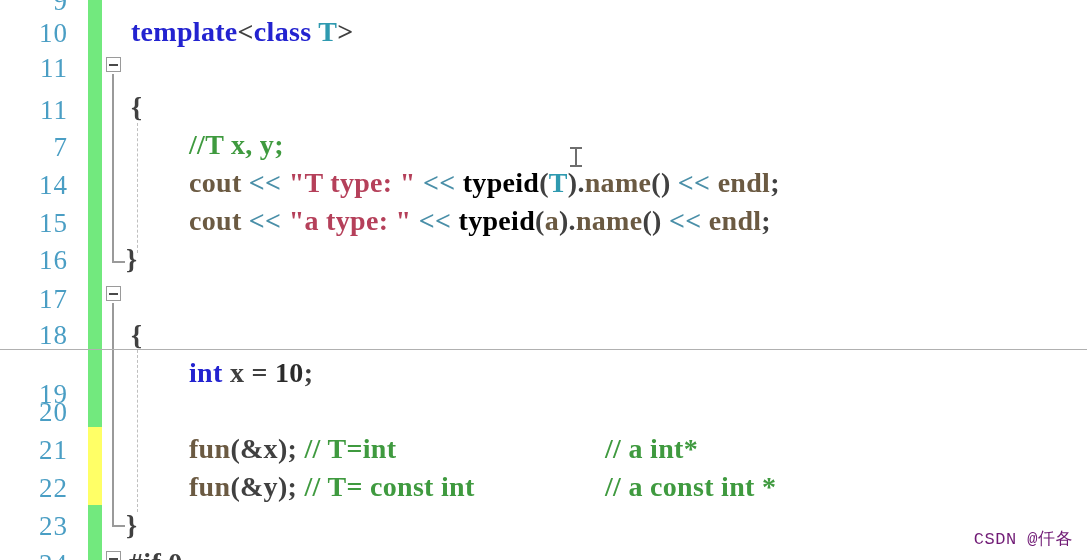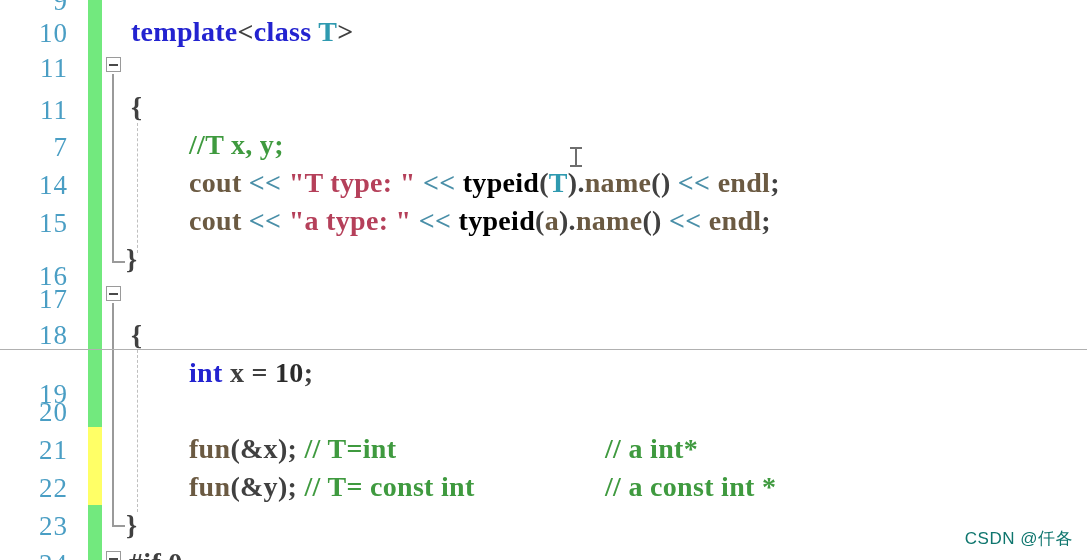--- a/index.html
+++ b/index.html
@@ -145,23 +145,23 @@
     background: #6e6e6e;
   }
   .ibeam .cap-top { top: 1px; }
   .ibeam .cap-bot { top: 19px; }
 
   
   .watermark {
     position: absolute;
     right: 14px;
     bottom: 10px;
-    font-family: Liberation Sans, sans-serif;
+    font-family: Liberation Mono, monospace;
     font-size: 17px;
-    color: #0f766e;
+    color: #701a75;
     letter-spacing: 0.5px;
     white-space: nowrap;
   }
 </style>
 </head>
 <body>
 
 <div id="editor">
 
   <div class="changebar cb-green" style="top:0px;   height:427px;"></div>
@@ -169,21 +169,21 @@
   <div class="changebar cb-green" style="top:505px; height:55px;"></div>
 
   <div class="gutter-numbers">
     <div class="lineno" style="top:-12px;">9</div>
     <div class="lineno" style="top:20px;">10</div>
     <div class="lineno" style="top:55px;">11</div>
     <div class="lineno" style="top:97px;">11</div>
     <div class="lineno" style="top:134px;">7</div>
     <div class="lineno" style="top:172px;text-align:center;">14</div>
     <div class="lineno" style="top:210px;">15</div>
-    <div class="lineno" style="top:247px;margin-top:16px;">16</div>
+    <div class="lineno" style="top:247px;">16</div>
     <div class="lineno" style="top:286px;">17</div>
     <div class="lineno" style="top:322px;">18</div>
     <div class="lineno" style="top:381px;">19</div>
     <div class="lineno" style="top:399px;">20</div>
     <div class="lineno" style="top:437px;">21</div>
     <div class="lineno" style="top:475px;">22</div>
     <div class="lineno" style="top:513px;">23</div>
     <div class="lineno" style="top:551px;">24</div>
   </div>
 

